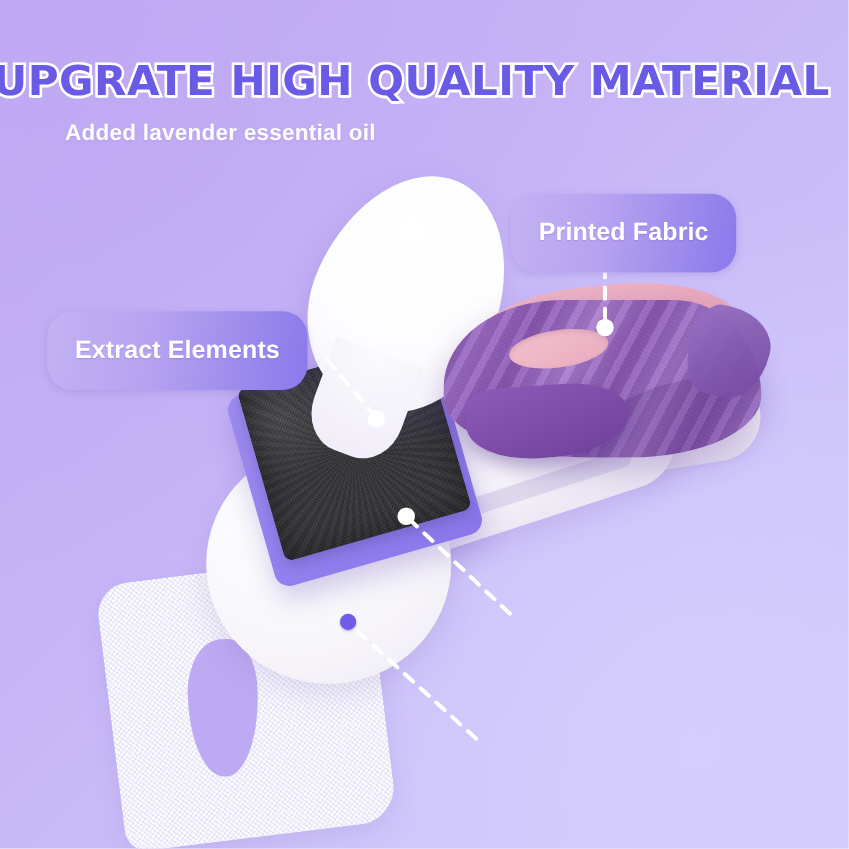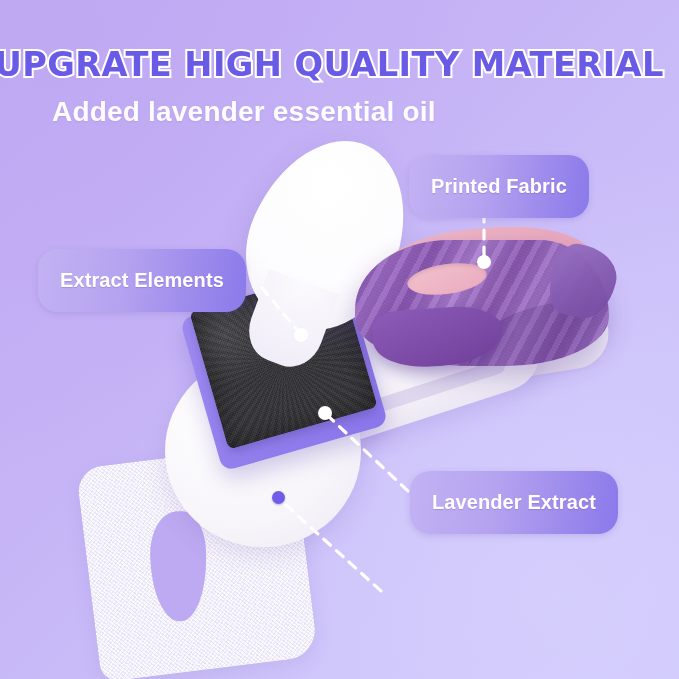--- a/index.html
+++ b/index.html
@@ -47,21 +47,21 @@
     paint-order: stroke fill;
     text-shadow:
       0 0 1px #ffffff,
       0 2px 0 rgba(255,255,255,0.9);
     transform: scaleX(1.02);
     white-space: nowrap;
   }
   .subtitle {
     margin: 0;
     padding-top: 12px;
-    font-size: 28px;
+    font-size: 18px;
     font-weight: bold;
     color: #fdfcff;
     letter-spacing: 0.2px;
     text-shadow: 0 1px 2px rgba(120,95,190,0.18);
     text-align: left;
     padding-left: 52px;
   }
 
   
   .pill {
@@ -400,16 +400,15 @@
 
   <div class="header">
     <h1 class="title">UPGRATE HIGH QUALITY MATERIAL</h1>
     <p class="subtitle">Added lavender essential oil</p>
   </div>
 
   <div class="pill pill-heating">Extract Elements</div>
 
   <div class="pill pill-printed">Printed Fabric</div>
 
-  <div class="pill pill-lavender">Lavender Extract</div>
 
 
 </div>
 
 </body></html>

